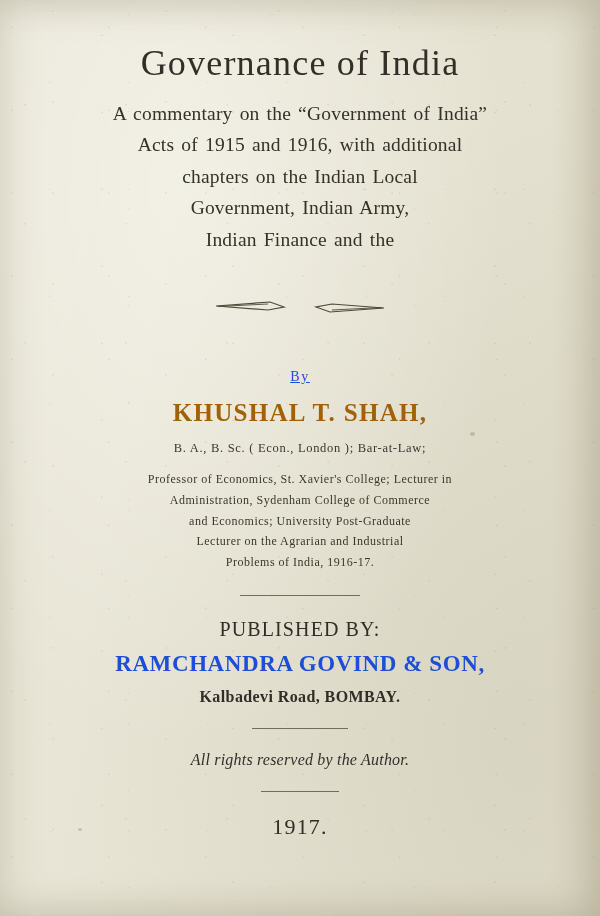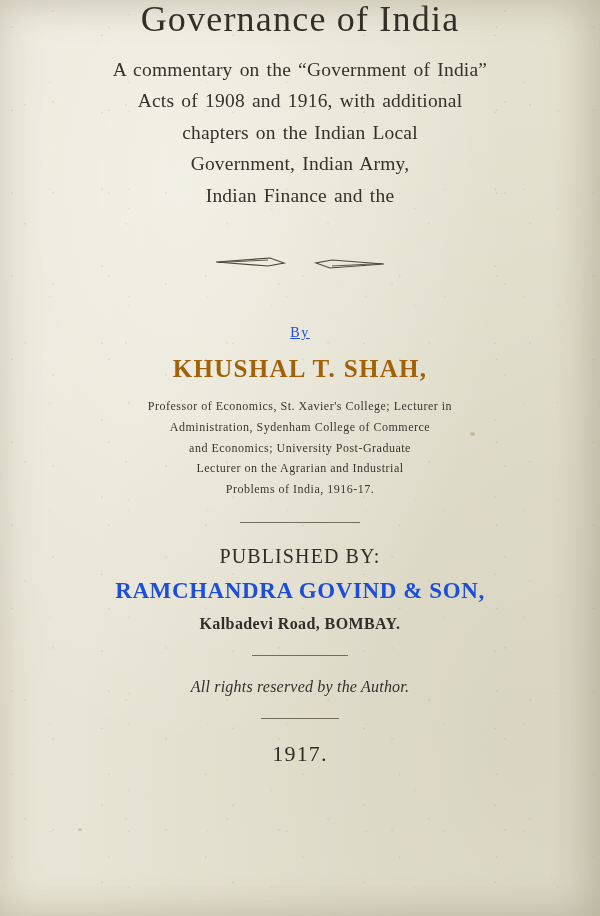--- a/index.html
+++ b/index.html
@@ -51,20 +51,21 @@
     text-align: center;
     box-sizing: border-box;
     padding: 0 48px;
   }
 
   .title {
     font-size: 36px;
     letter-spacing: 1.2px;
     font-weight: 400;
     margin: 0;
+    padding-top: 44px;
     line-height: 1.1;
     color: #312f27;
   }
   .being {
     font-size: 15px;
     letter-spacing: 2.4px;
     margin-top: 18px;
     color: #38352c;
   }
   .subtitle {
@@ -165,37 +166,38 @@
 <div class="paper"></div>
 <div class="speckle"></div>
 
 <div class="page">
 
   <h1 class="title">Governance of India</h1>
 
 
   <div class="subtitle">
     <div>A commentary on the “Government of India”</div>
-    <div>Acts of 1908 and 1916, with  additional</div>
+    <div>Acts of 1915 and 1916, with  additional</div>
     <div>chapters  on  the   Indian  Local</div>
     <div>Government,  Indian  Army,</div>
     <div>Indian  Finance  and  the</div>
   </div>
 
   <svg class="ornament" viewBox="0 0 180 24">
     <path d="M6 11 L60 7 L74 12 L58 15 Z" fill="none" stroke="#4e4a3a" stroke-width="1.2"></path>
     <path d="M8 11.5 L58 9" stroke="#4e4a3a" stroke-width="0.9" fill="none"></path>
     <path d="M174 13 L120 17 L106 12 L122 9 Z" fill="none" stroke="#4e4a3a" stroke-width="1.2"></path>
     <path d="M172 12.5 L122 15" stroke="#4e4a3a" stroke-width="0.9" fill="none"></path>
   </svg>
 
   <div class="by">By</div>
 
   <div class="author">KHUSHAL T. SHAH,</div>
 
+  <div class="degrees">B. A., B. Sc. ( Econ., London ); Bar-at-Law;</div>
 
   <div class="credentials">
     <div>Professor of Economics, St. Xavier's College; Lecturer in</div>
     <div>Administration, Sydenham College of Commerce</div>
     <div>and Economics; University  Post-Graduate</div>
     <div>Lecturer on the Agrarian and Industrial</div>
     <div>Problems of India, 1916-17.</div>
   </div>
 
   <div class="rule"></div>

